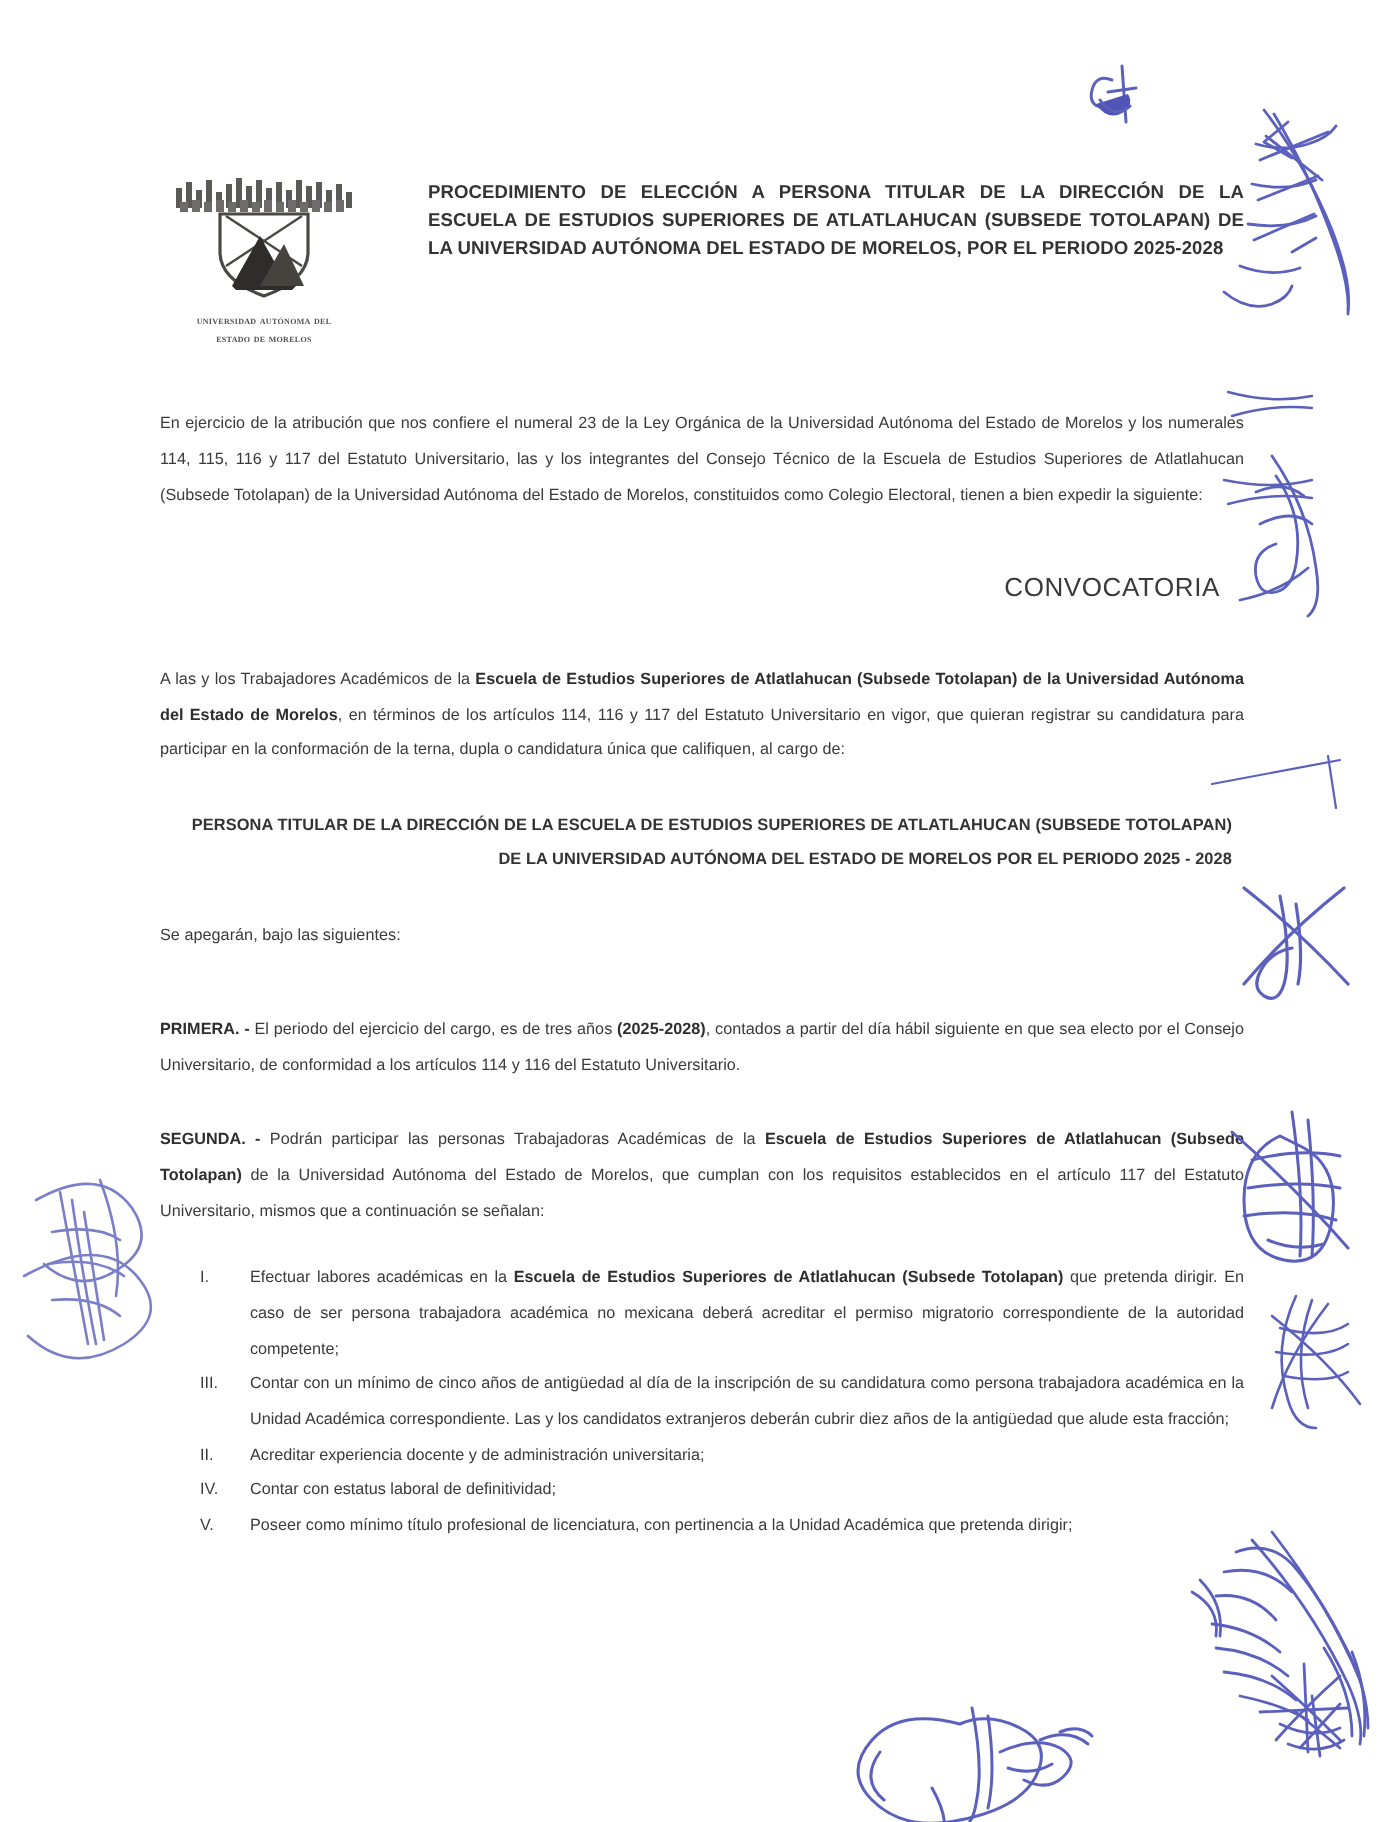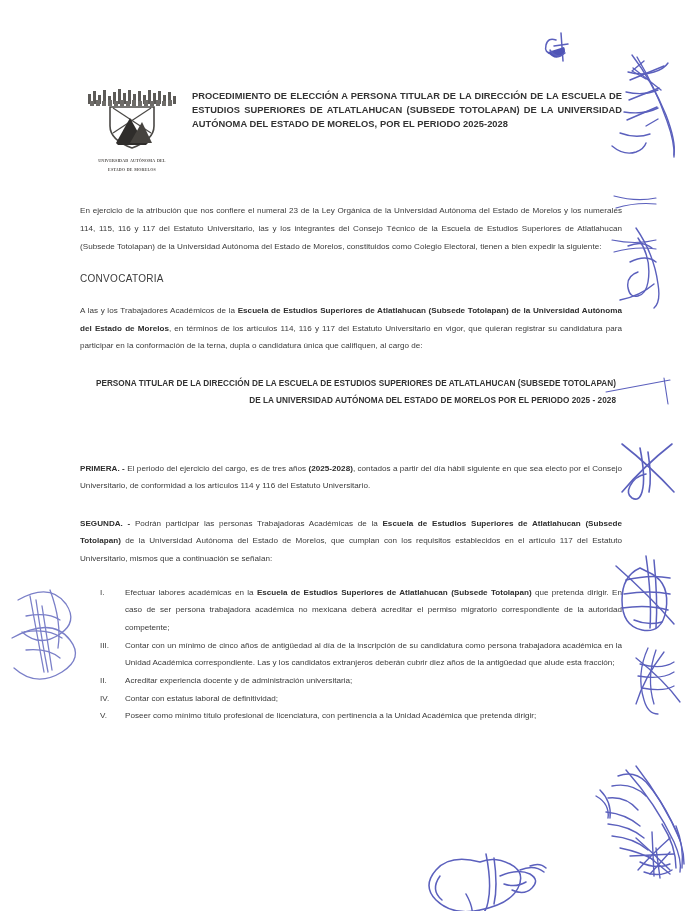--- a/index.html
+++ b/index.html
@@ -34,20 +34,21 @@
     position: absolute;
     left: 0; top: 0;
     width: 700px;
     z-index: 2;
   }
 
   .header-block {
     display: flex;
     align-items: flex-start;
     padding: 86px 78px 0 80px;
+    gap: 22px;
   }
   .logo-wrap {
     width: 104px;
     flex: 0 0 104px;
     text-align: center;
     padding-top: 2px;
   }
   .logo-caption {
     margin-top: 2px;
     font-family: "Liberation Serif", serif;
@@ -81,23 +82,23 @@
     line-height: 2.18;
     text-align: justify;
     text-justify: inter-word;
     margin: 0;
     color: #3a3a3a;
     letter-spacing: 0.02px;
   }
   p.para b { font-weight: bold; color: #2e2e2e; }
 
   .center-head {
-    text-align: left;
-    font-size: 10px;
-    margin: 0;
+    text-align: right;
+    font-size: 13px;
+    margin: 12px;
     color: #3a3a3a;
     letter-spacing: 0.3px;
   }
   .center-head.bold { font-weight: bold; }
 
   .center-bold-block {
     text-align: right;
     font-size: 8.2px;
     font-weight: bold;
     line-height: 2.1;
@@ -218,20 +219,21 @@
       <div class="sp-18"></div>
 
       <p class="para"><span>A las y los Trabajadores Académicos de la </span><b>Escuela de Estudios Superiores de Atlatlahucan (Subsede Totolapan) de la Universidad Autónoma del Estado de Morelos</b><span>, en términos de los artículos 114, 116 y 117 del Estatuto Universitario en vigor, que quieran registrar su candidatura para participar en la conformación de la terna, dupla o candidatura única que califiquen, al cargo de:</span></p>
 
       <div class="sp-20"></div>
 
       <p class="center-bold-block">PERSONA TITULAR DE LA DIRECCIÓN DE LA ESCUELA DE ESTUDIOS SUPERIORES DE ATLATLAHUCAN (SUBSEDE TOTOLAPAN) DE LA UNIVERSIDAD AUTÓNOMA DEL ESTADO DE MORELOS POR EL PERIODO 2025 - 2028</p>
 
       <div class="sp-20"></div>
 
+      <p class="para">Se apegarán, bajo las siguientes:</p>
 
       <div class="sp-10"></div>
 
 
       <div class="sp-20"></div>
 
       <p class="para"><b>PRIMERA. - </b><span>El periodo del ejercicio del cargo, es de tres años </span><b>(2025-2028)</b><span>, contados a partir del día hábil siguiente en que sea electo por el Consejo Universitario, de conformidad a los artículos 114 y 116 del Estatuto Universitario.</span></p>
 
       <div class="sp-20"></div>
 

